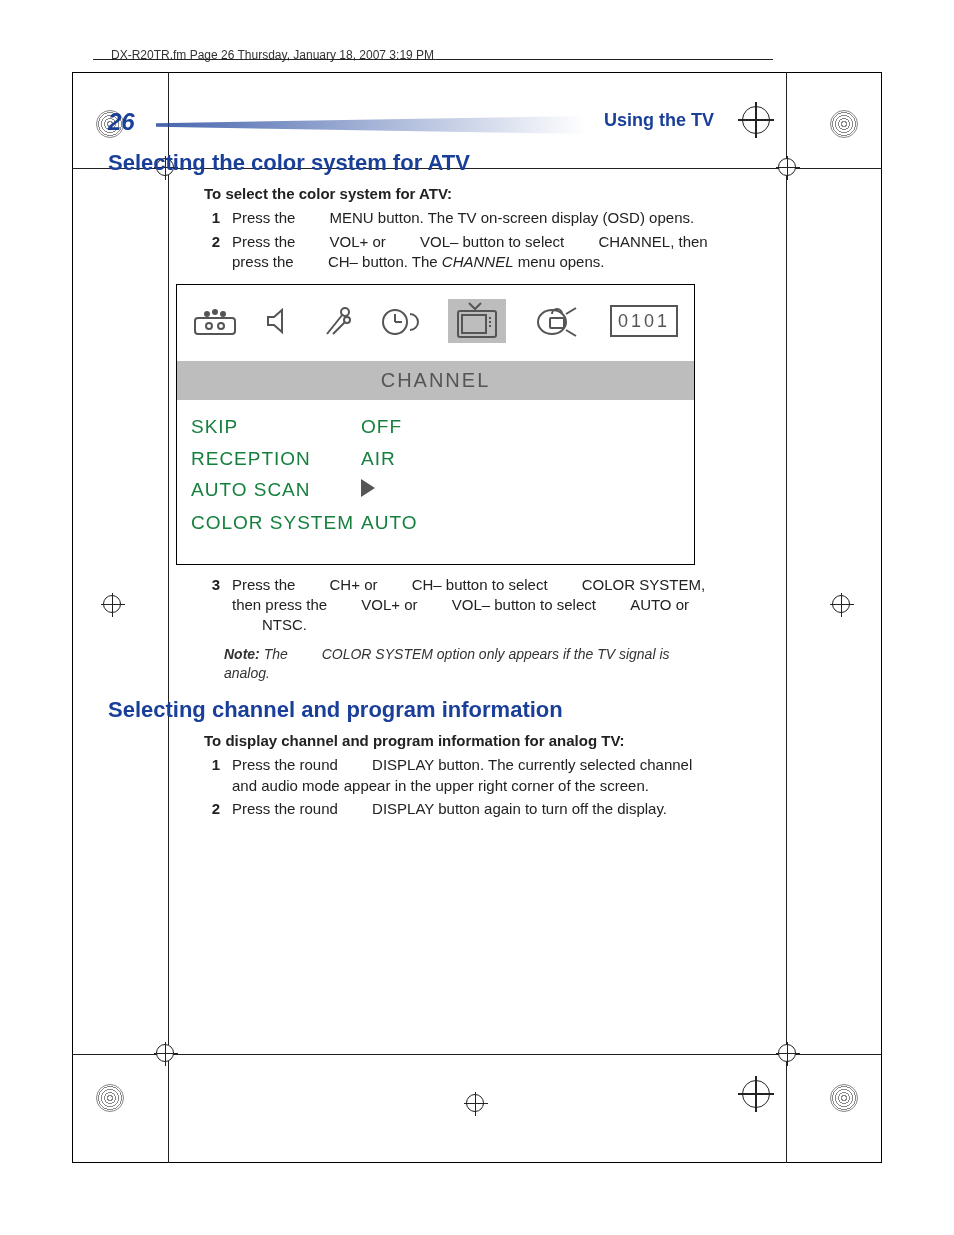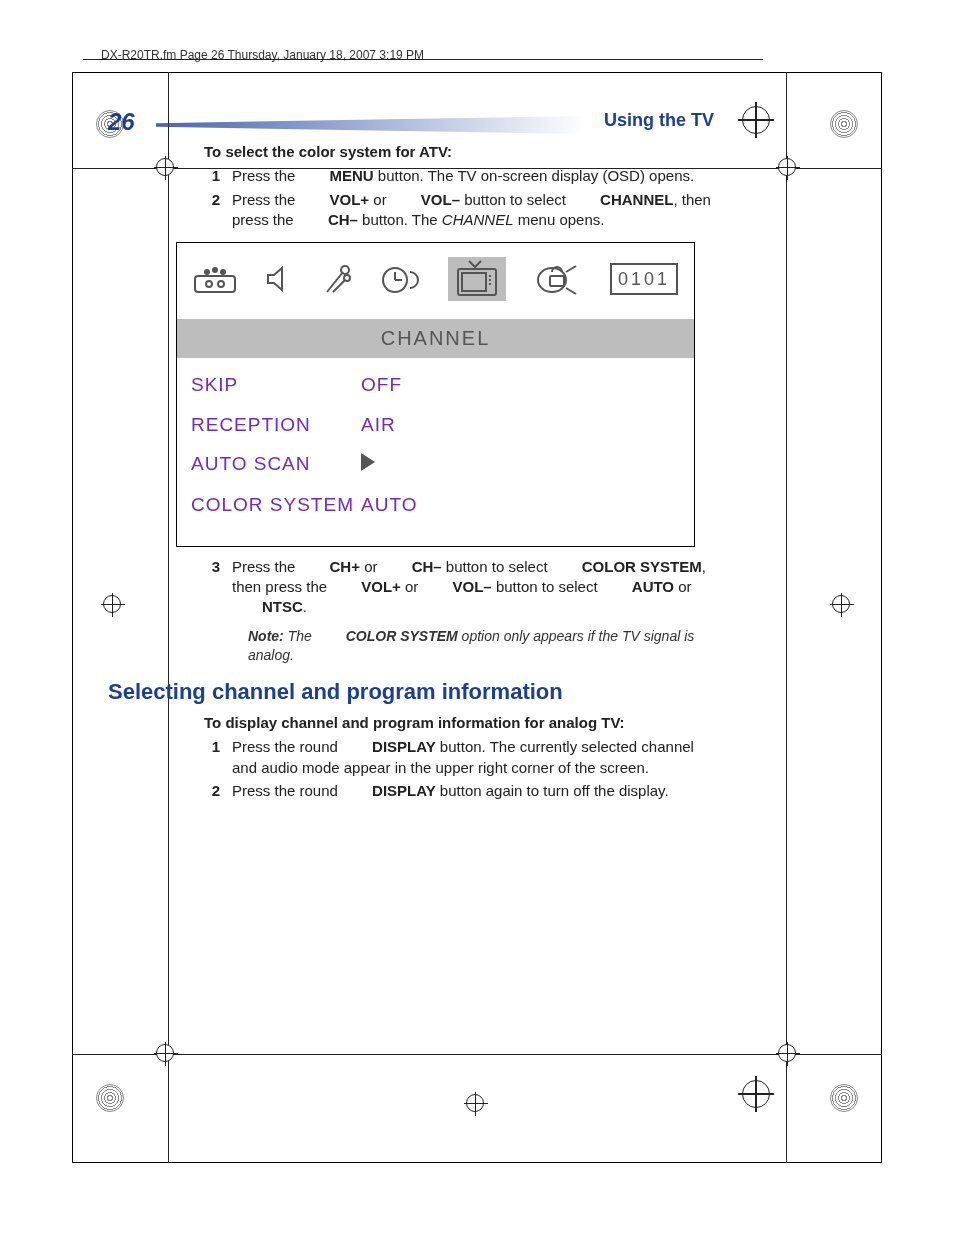--- a/index.html
+++ b/index.html
@@ -38,21 +38,21 @@
   .reg.inner::before { left: 8px; top: -3px; width: 1px; height: 24px; }
   .reg.inner::after  { top: 8px; left: -3px; height: 1px; width: 24px; }
   .ball {
     position: absolute; width: 28px; height: 28px; border-radius: 50%;
     background: repeating-radial-gradient(circle at center,#fff 0 2px,#888 2px 3px);
     border: 1px solid #888;
   }
 
   .running-head {
     position: absolute;
-    top: 48px; left: 101px;
+    top: 48px; left: 111px;
     font-size: 12px;
     font-family: Arial, sans-serif;
     color: #333;
   }
   .running-head .line {
     position: absolute; top: 11px; left: -18px; width: 680px;
     border-top: 1px solid #222;
   }
 
   .content {
@@ -110,21 +110,21 @@
   ol.steps li {
     display: flex;
     gap: 12px;
     margin-bottom: 3px;
   }
   ol.steps li .num {
     width: 16px; text-align: right;
     font-weight: 700;
   }
   ol.steps li .txt { flex: 1; }
-  .b { font-weight: 700; padding-left: 30px; }
+  .b { font-weight: 400; padding-left: 30px; }
   .ital { font-style: italic; }
 
   
   .osd-box {
     width: 519px;
     border: 1px solid #000;
     margin: 12px 0 10px -28px;
     padding: 12px 14px 28px 14px;
     font-family: "Myriad Pro", "Segoe UI", Arial, sans-serif;
     color: #555;
@@ -152,24 +152,24 @@
     margin: 10px -14px 14px -14px;
     text-align: center;
     font-size: 20px;
     letter-spacing: 2px;
     color: #555;
     padding: 6px 0;
   }
   .osd-grid {
     display: grid;
     grid-template-columns: 170px 1fr;
-    row-gap: 14px;
+    row-gap: 6px;
     font-size: 19px;
     letter-spacing: 1px;
-    color: #6d28d9;
+    color: #15803d;
   }
   .osd-arrow {
     width: 0; height: 0;
     border-top: 9px solid transparent;
     border-bottom: 9px solid transparent;
     border-left: 14px solid #555;
     display: inline-block;
     margin-top: 2px;
   }
 
@@ -207,20 +207,21 @@
 </div>
 
 <div class="content">
 
   <div class="hdr-row">
     <span class="page-number">26</span>
     <div class="wedge"></div>
     <span class="section-title">Using the TV</span>
   </div>
 
+  <h2 class="heading">Selecting the color system for ATV</h2>
 
   <div class="body">
     <div class="lead">To select the color system for ATV:</div>
     <ol class="steps">
       <li>
         <span class="num">1</span>
         <span class="txt">
           <span>Press the </span><span class="b">MENU</span><span> button. The TV on-screen display (OSD) opens.</span>
         </span>
       </li>
@@ -298,21 +299,21 @@
     </div>
 
     <ol class="steps">
       <li>
         <span class="num">3</span>
         <span class="txt">
           <span>Press the </span><span class="b">CH+</span><span> or </span><span class="b">CH–</span><span> button to select </span><span class="b">COLOR SYSTEM</span><span>, then press the </span><span class="b">VOL+</span><span> or </span><span class="b">VOL–</span><span> button to select </span><span class="b">AUTO</span><span> or </span><span class="b">NTSC</span><span>.</span>
         </span>
       </li>
     </ol>
-    <div class="note-row" style="margin-left:44px;">
+    <div class="note-row" style="margin-left:20px;">
       <span class="label">Note:</span><span> The </span><span class="b" style="font-style:italic;">COLOR SYSTEM</span><span> option only appears if the TV signal is analog.</span>
     </div>
   </div>
 
   <h2 class="heading" style="margin-top:14px;">Selecting channel and program information</h2>
 
   <div class="body">
     <div class="lead">To display channel and program information for analog TV:</div>
     <ol class="steps">
       <li>

